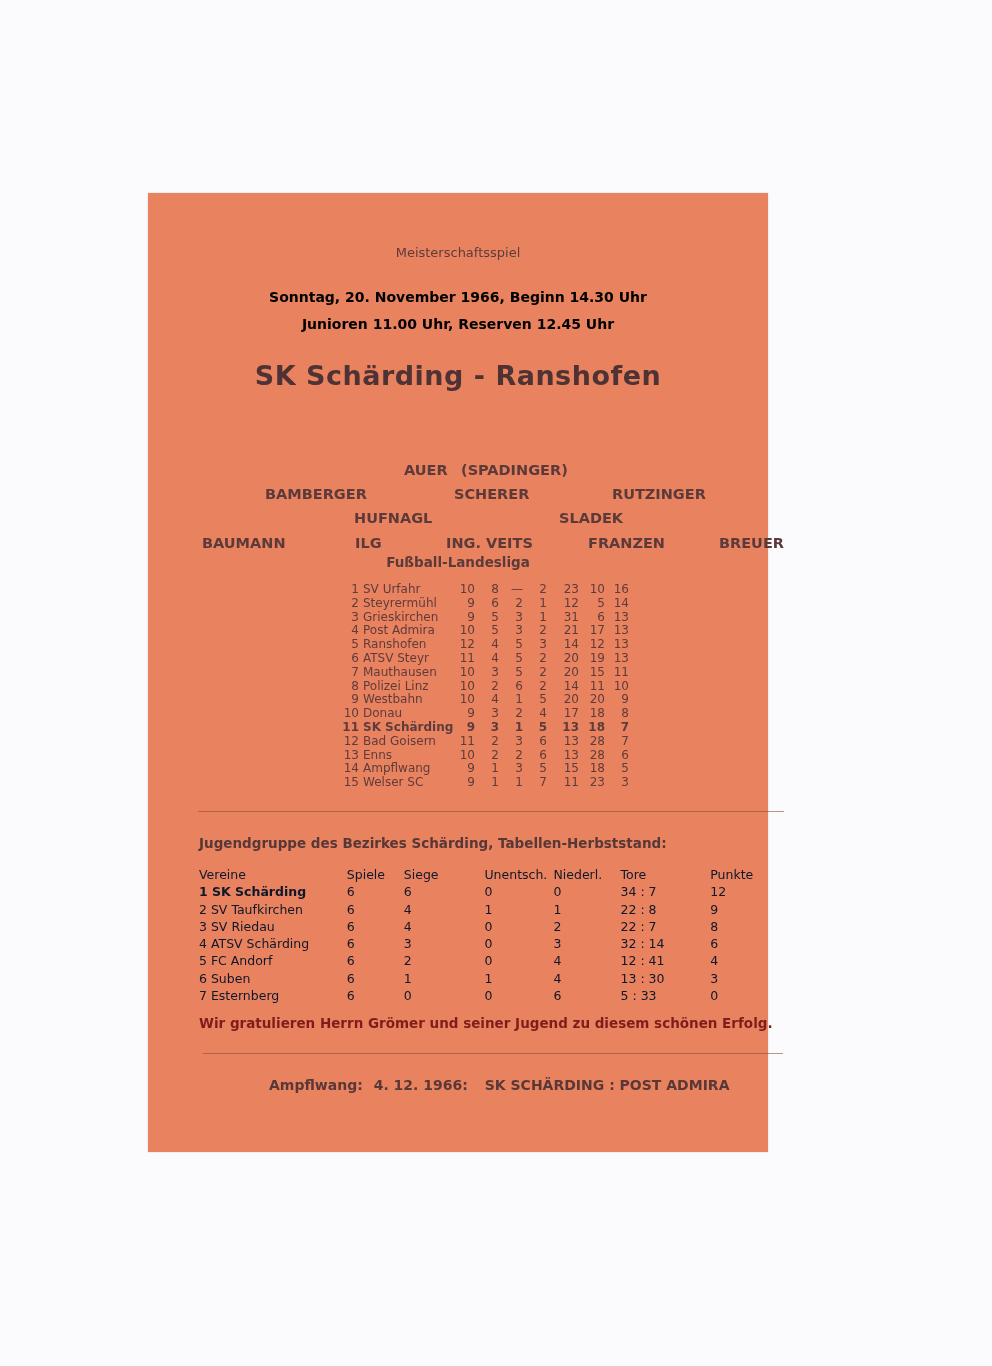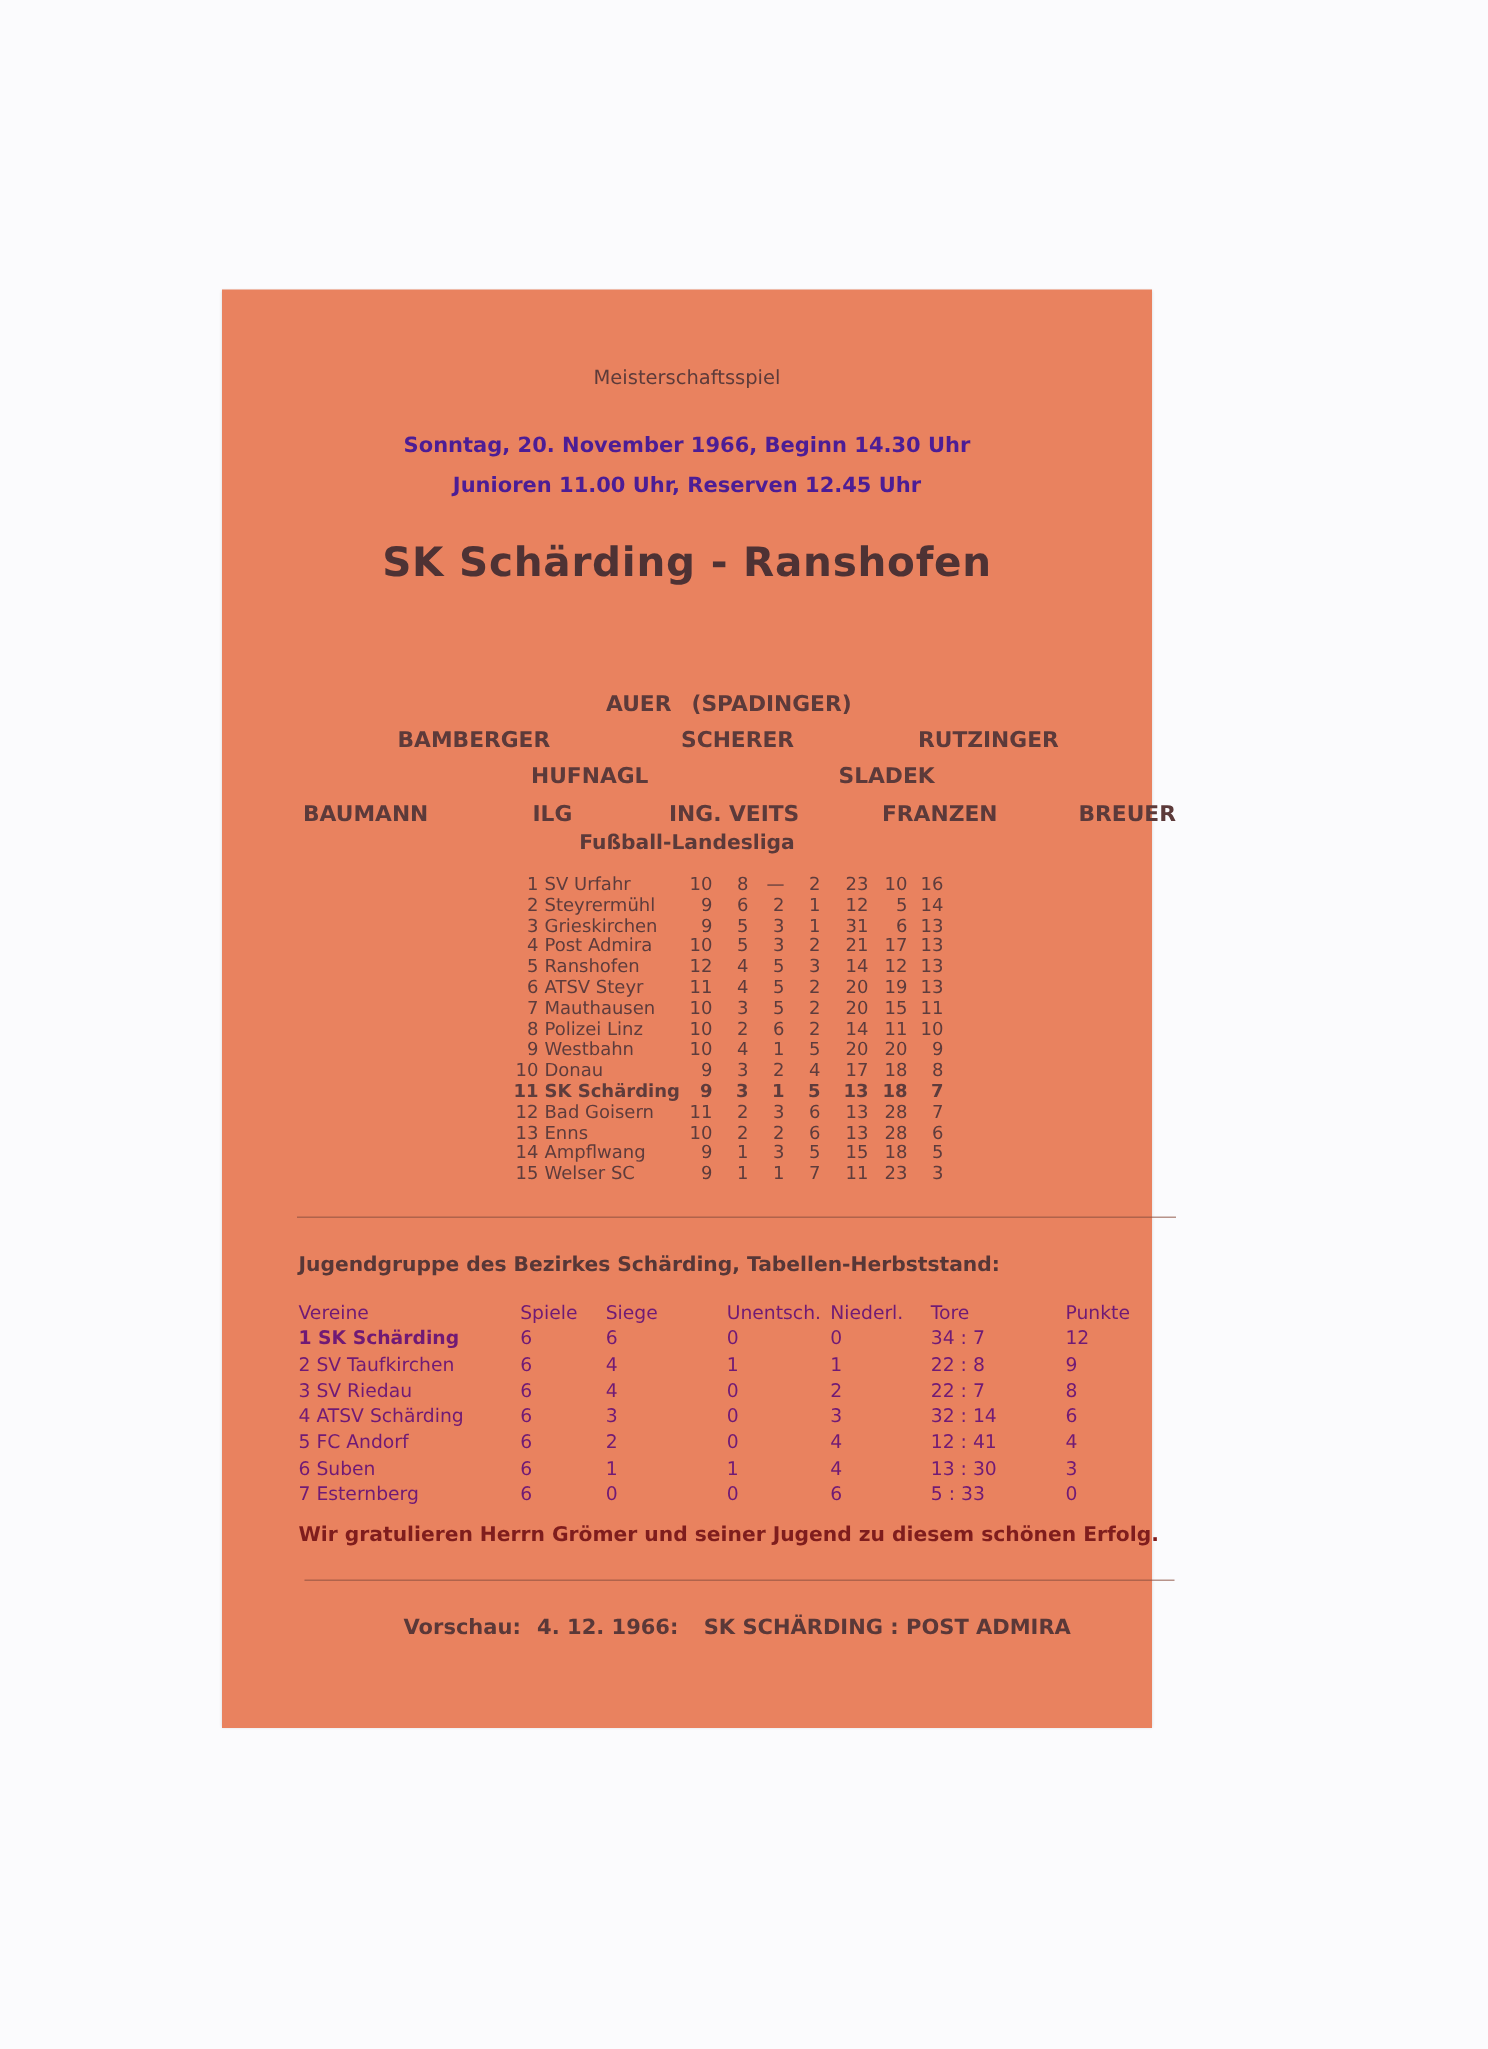--- a/index.html
+++ b/index.html
@@ -1,40 +1,40 @@
 <!DOCTYPE html>
 <html><head>
 <meta charset="utf-8">
 <style>
   html, body { margin:0; padding:0; }
   body { width:992px; height:1366px; background:#fbfbfd; position:relative; overflow:hidden; font-family:"DejaVu Sans", sans-serif; color:#5a3a3a; }
   .paper { position:absolute; left:148px; top:193px; width:620px; height:959px; background:#e9825f; box-shadow:0 0 2px rgba(0,0,0,0.15); }
   .abs { position:absolute; white-space:nowrap; }
   .center { left:0; right:0; text-align:center; }
   .t-small { font-size:13px; color:#5d3b3a; }
-  .t-date { font-size:14px; font-weight:bold; color:#4c1d95; }
+  .t-date { font-size:14px; font-weight:bold; color:#000000; }
   .title { font-size:27px; font-weight:bold; color:#4e3234; letter-spacing:0.5px; }
   .player { font-size:14.5px; font-weight:bold; color:#5c3a3a;margin-top:38px; }
   .league-title { font-size:13.5px; font-weight:bold; color:#5b3a3a; }
   table.league { position:absolute; left:193px; top:390px; border-collapse:collapse; font-size:12px; color:#5e3c3c; line-height:13.8px; }
   table.league td { padding:0; }
   table.league td.rank { width:18px; text-align:right; padding-right:4px; }
   table.league td.team { width:92px; }
   table.league td.n { text-align:right; }
   table.league td.c1 { width:20px; }
   table.league td.c2 { width:24px; }
   table.league td.c3 { width:24px; }
   table.league td.c4 { width:24px; }
   table.league td.c5 { width:32px; }
   table.league td.c6 { width:26px; }
   table.league td.c7 { width:24px; }
   .bold { font-weight:bold; }
   .rule { position:absolute; height:1px; background:#8a4e3e; opacity:0.6; }
   .youth-title { font-size:13.5px; font-weight:bold; color:#573737; }
-  table.youth { position:absolute; left:51px; top:673px; border-collapse:collapse; font-size:12.5px; color:#701a75; line-height:17.3px; }
+  table.youth { position:absolute; left:51px; top:673px; border-collapse:collapse; font-size:12.5px; color:#0f172a; line-height:17.3px; }
   table.youth td { padding:0; }
   table.youth .v { width:160px; }
   table.youth .sp { width:60px;margin-top:33px; }
   table.youth .si { width:88px; }
   table.youth .u { width:70px; }
   table.youth .ni { width:70px; }
   table.youth .to { width:100px; }
   table.youth .pu { width:60px; }
   .congrats { font-size:13.5px; font-weight:bold; color:#7f1d1d; }
   .preview { font-size:14px; font-weight:bold; color:#5a3838; }
@@ -320,17 +320,17 @@
           <td class="pu">0</td>
         </tr>
       </tbody>
   </table>
 
   <div class="abs congrats" style="left:51px; top:822px;">Wir gratulieren Herrn Grömer und seiner Jugend zu diesem schönen Erfolg.</div>
 
   <div class="rule" style="left:55px; width:580px; top:860px;"></div>
 
   <div class="abs preview" style="left:121px; top:884px;">
-    <span>Vorschau:</span>
+    <span>Ampflwang:</span>
     <span style="margin-left:6px;">4. 12. 1966:</span>
     <span style="margin-left:12px;">SK SCHÄRDING : POST ADMIRA</span>
   </div>
 </div>
 
 </body></html>

